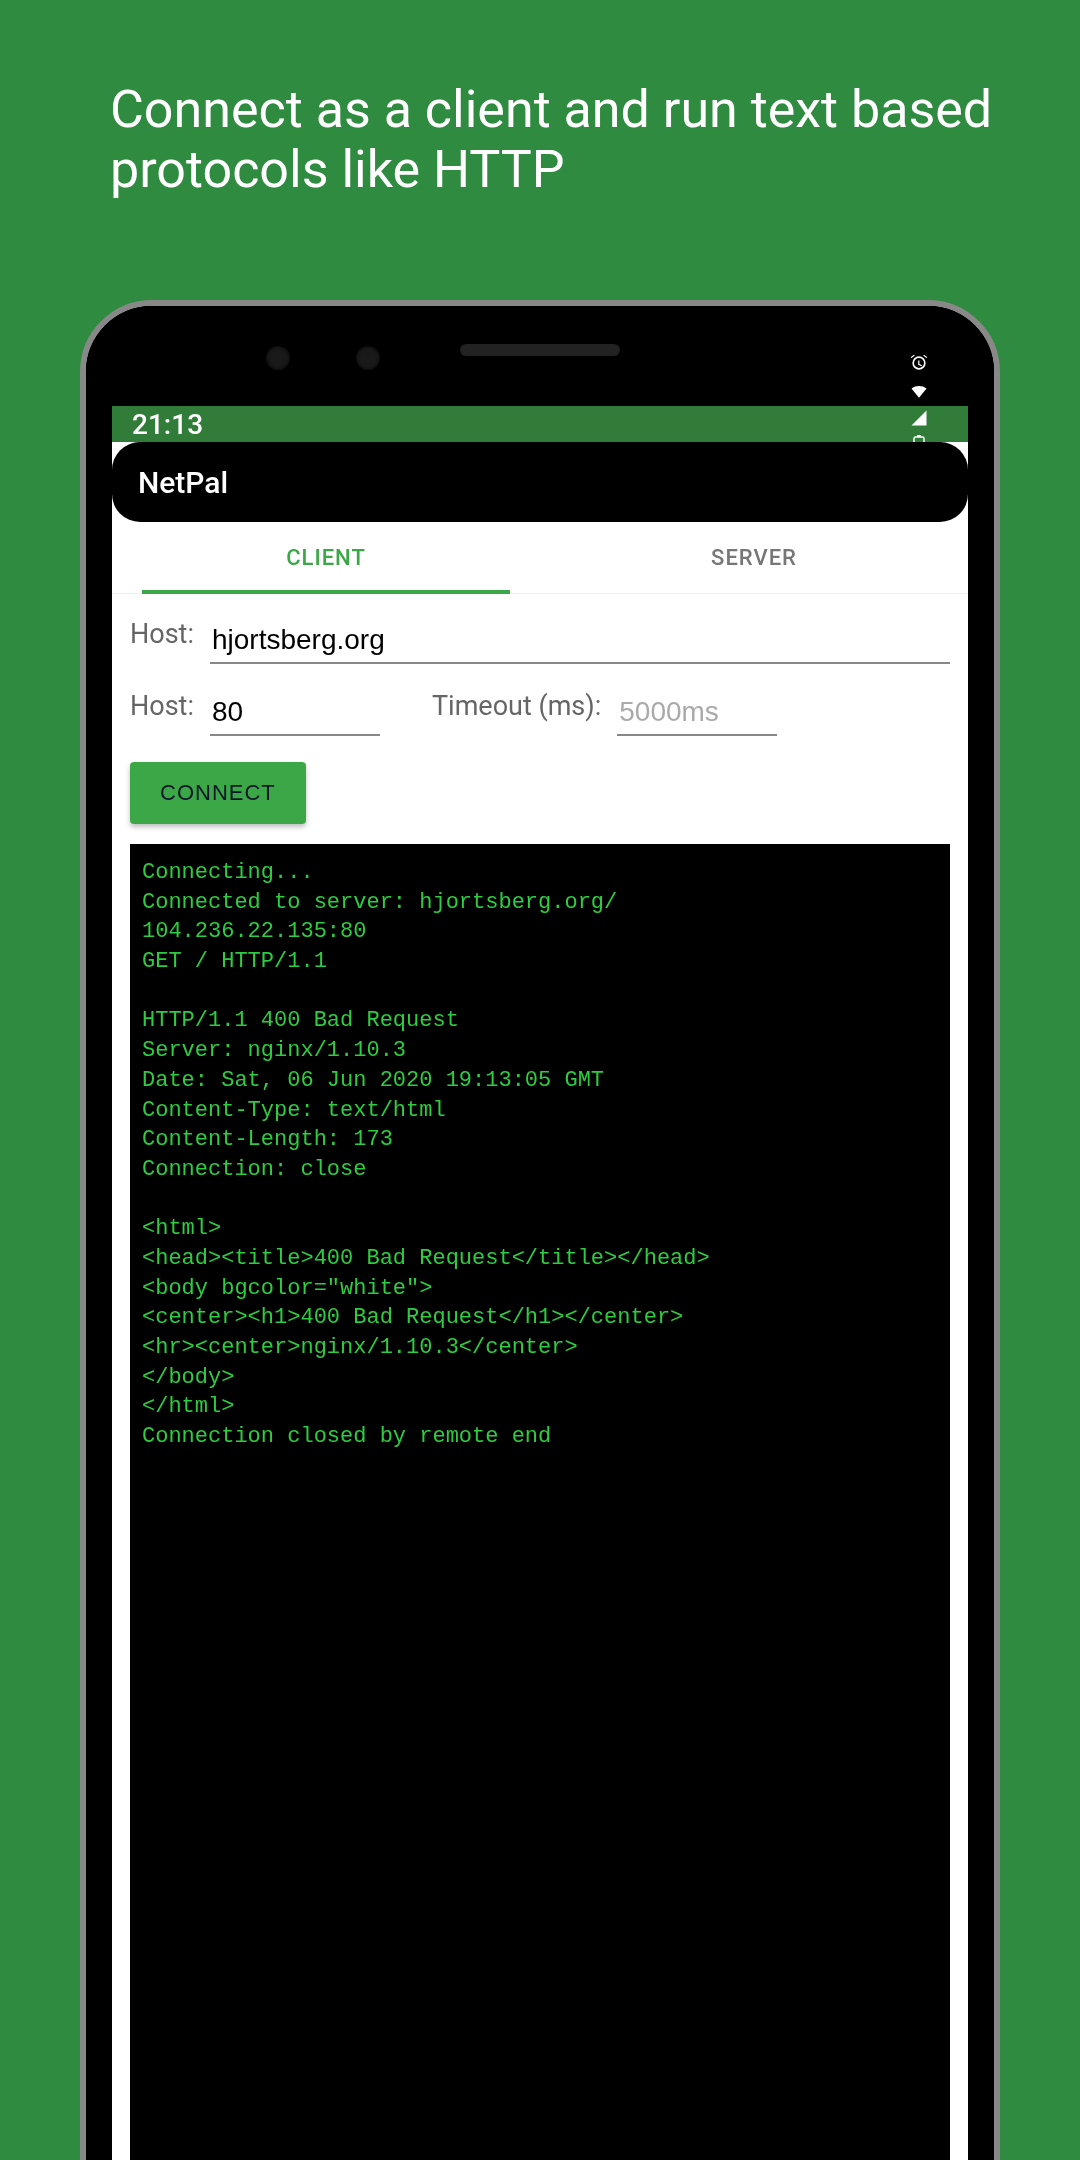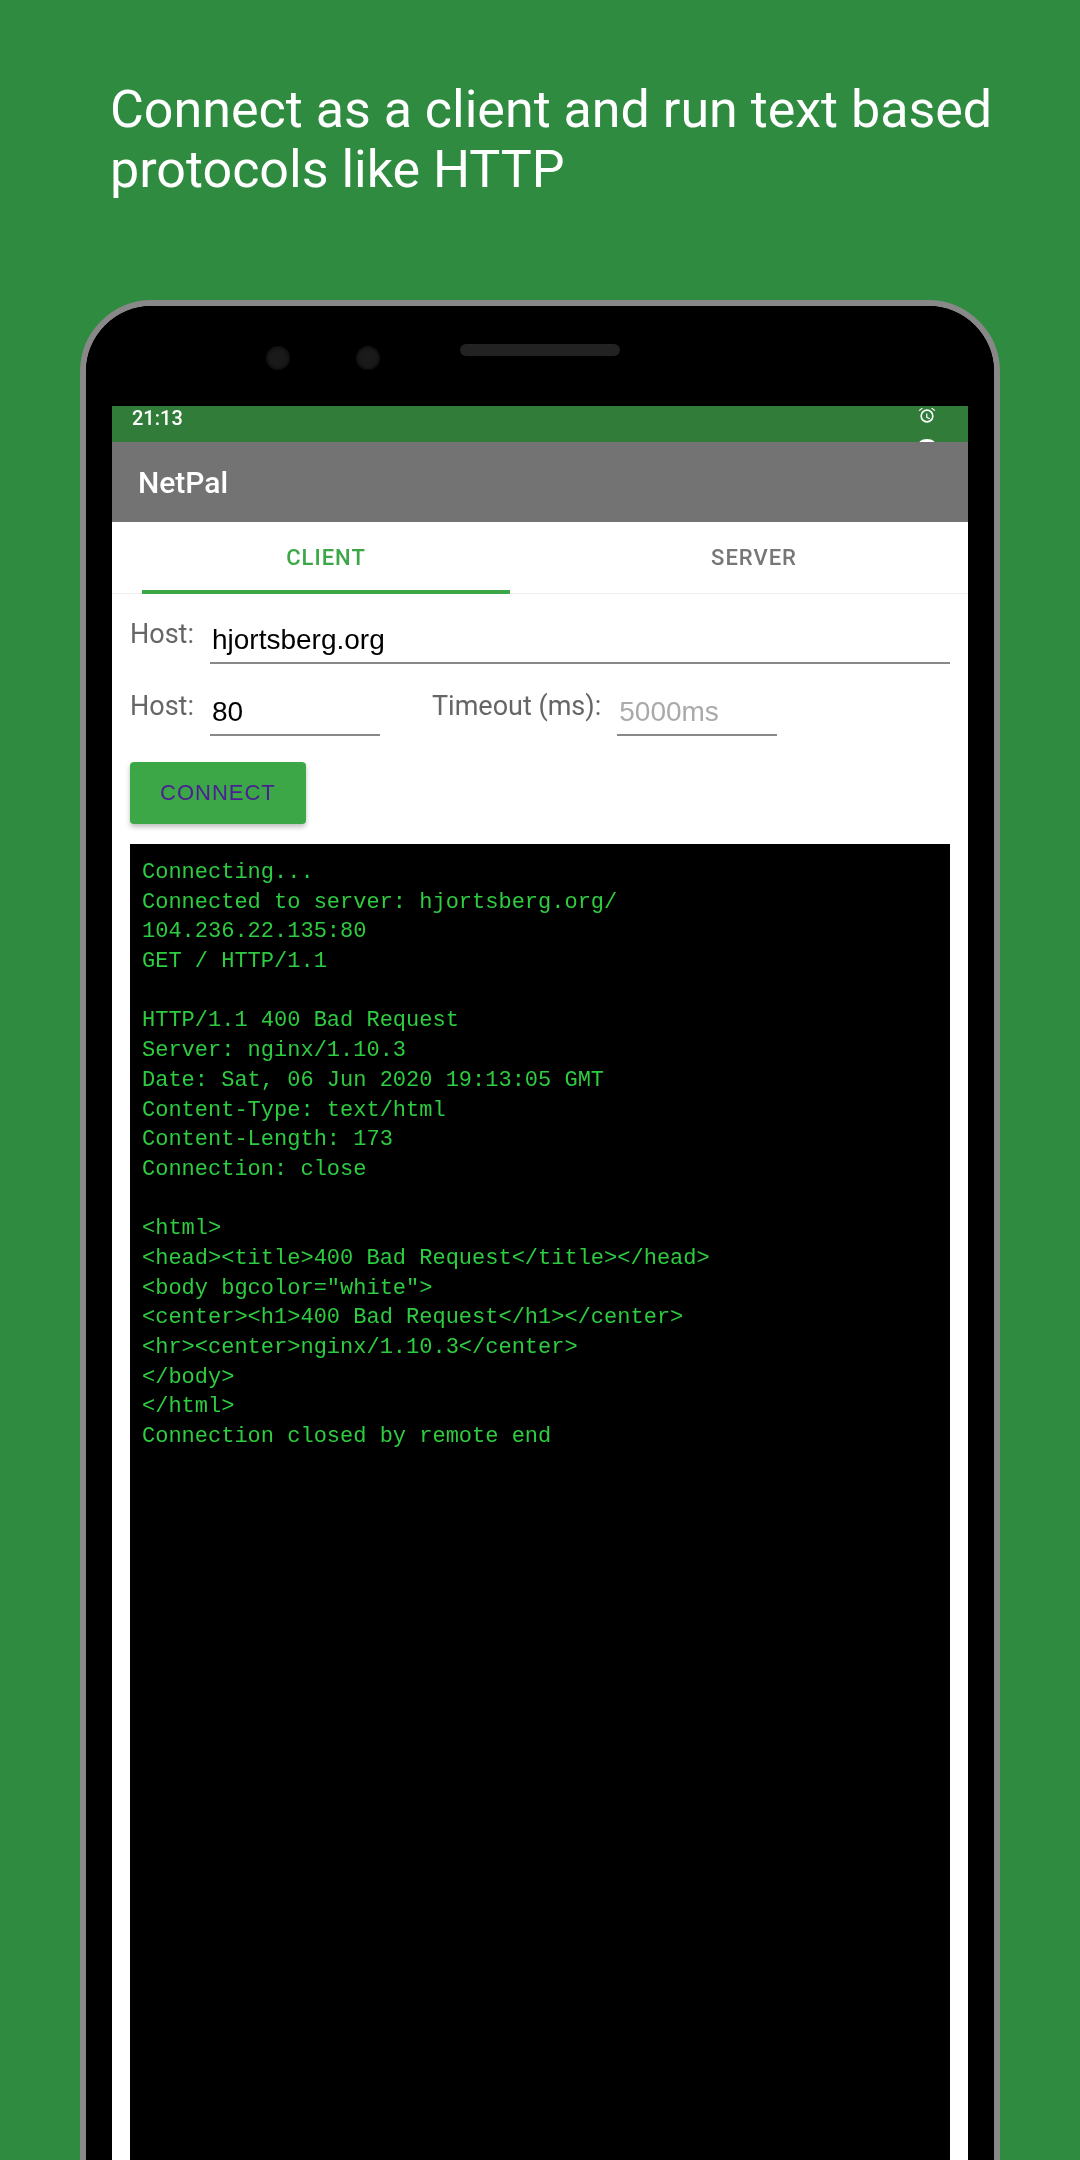--- a/index.html
+++ b/index.html
@@ -68,37 +68,38 @@
     bottom: 0;
     background: #fff;
     display: flex;
     flex-direction: column;
   }
   .statusbar {
     height: 36px;
     background: #307c38;
     color: #fff;
     display: flex;
-    align-items: flex-start;
+    align-items: center;
     padding: 0 20px;
-    font-size: 20px;
+    font-size: 28px;
   }
   .statusbar .time { flex: 0 0 auto; font-weight: 500; }
   .statusbar .spacer { flex: 1; }
   .statusbar .icons { display: flex; align-items: center; gap: 8px; flex-direction: column; }
   .status-i { display:inline-flex; align-items:center; justify-content:center; }
   .appbar {
     height: 80px;
-    background: #737373;
+    background: #000000;
     color: #fff;
     display: flex;
     align-items: center;
     padding: 0 26px;
     font-size: 30px;
     font-weight: 500;
+    border-radius: 28px;
   }
   .tabs {
     display: flex;
     height: 72px;
     background: #fff;
     border-bottom: 1px solid #eee;
   }
   .tab {
     flex: 1;
     display: flex;
@@ -148,21 +149,21 @@
     background: transparent;
   }
   .text-input::placeholder { color: #aaa; }
   .port-input { width: 170px; flex: 0 0 auto; }
   .timeout-input { width: 160px; flex: 0 0 auto; color:#999; }
   .btn {
     display: inline-flex;
     align-items: center;
     justify-content: center;
     background: #3ba746;
-    color: #4c1d95;
+    color: #0f172a;
     font-size: 22px;
     font-weight: 500;
     letter-spacing: 1px;
     padding: 18px 30px;
     border: none;
     border-radius: 4px;
     box-shadow: 0 3px 5px rgba(0,0,0,.25);
     cursor: pointer;
     align-self: flex-start;
     margin-bottom: 20px;

